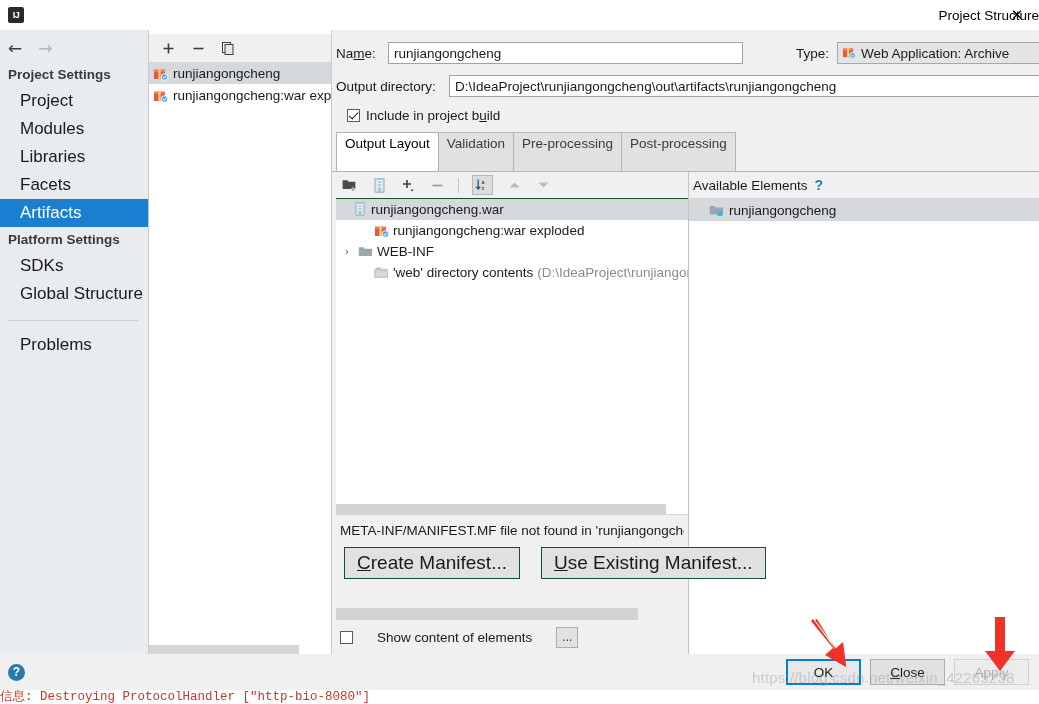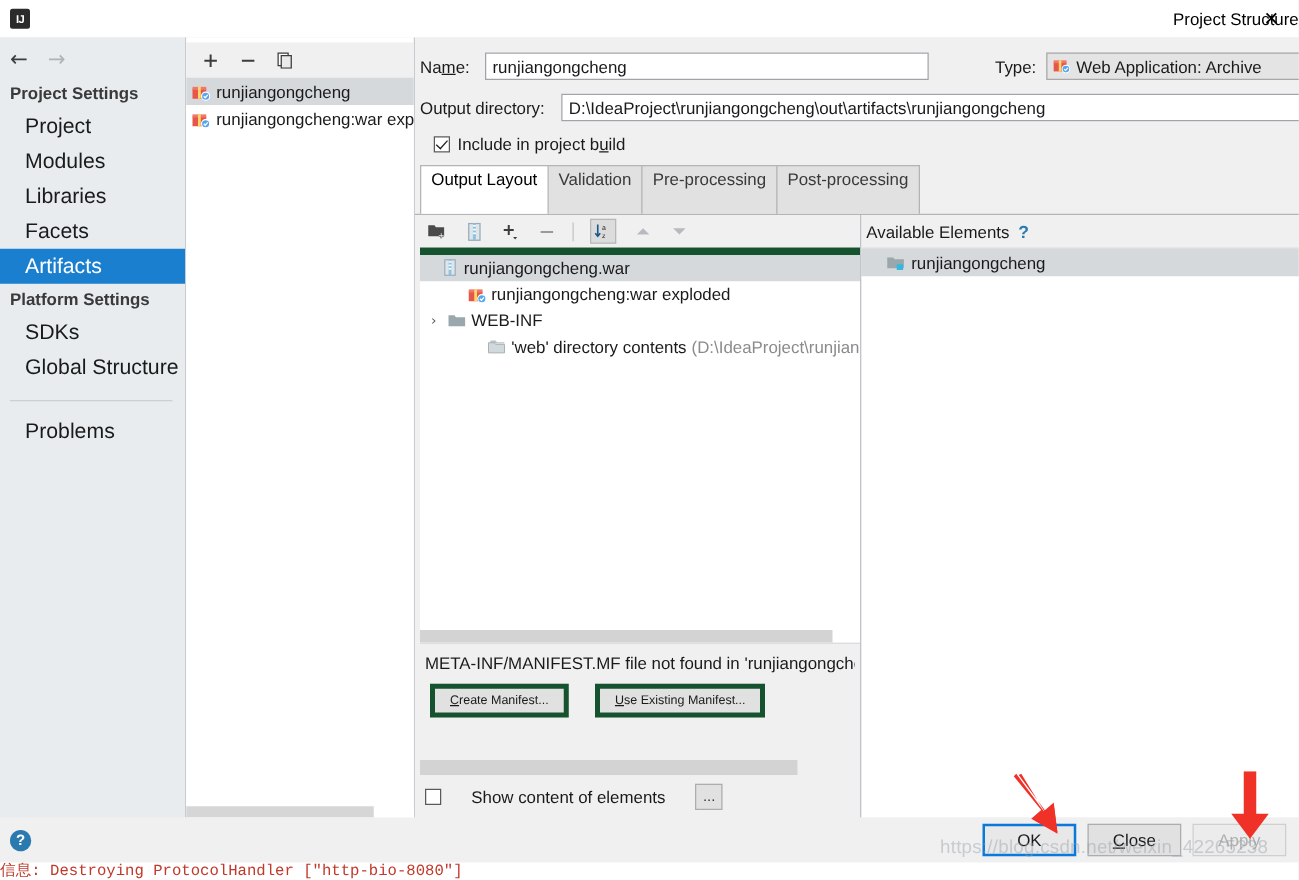--- a/index.html
+++ b/index.html
@@ -143,41 +143,41 @@
   .layout-pane {
     width: 352px; flex: none; display: flex; flex-direction: column;
     border-right: 1px solid #c0c4c8;
     position: relative; background: #f0f0f0;
   }
   .layout-toolbar {
     height: 26px; display: flex; align-items: center; gap: 13px;
     padding-left: 6px; background: #f0f0f0;
   }
   .tree { background: #fff; flex: 1; position: relative; overflow: hidden;
-          border-top: 6px solid #14532d; }
+          border-top: 1px solid #14532d; }
   .tree-row {
     display: flex; align-items: center; height: 21px;
     font-size: 13.5px; white-space: nowrap; gap: 4px;
   }
   .tree-row.selected { background: #d6d9dc; }
   .tree-row .expander { width: 14px; text-align: center; color: #555;
                         font-size: 11px; font-family:"DejaVu Sans",sans-serif; flex:none;}
   .tree-dim { color: #8b8b8b; }
 
   .hscroll { height: 10px; background: #fff; position: relative; }
   .hscroll-thumb { position: absolute; left: 0; top: 0; height: 10px; background: #d3d3d3; }
 
   .manifest {
     background: #f0f0f0; padding: 8px 4px 0 4px; height: 94px; box-sizing: border-box;
     border-top: 1px solid #d6d6d6;
   }
   .manifest-msg { font-size: 13.5px; color: #1a1a1a; white-space: nowrap; overflow: hidden; }
   .mbtn-row { display: flex; gap: 21px; margin-top: 9px; margin-left: 4px; }
   .btn {
-    border: 4px solid #14532d; background: #e1e1e1; font-size: 10px;
+    border: 1px solid #14532d; background: #e1e1e1; font-size: 19px;
     padding: 4px 12px; color: #1a1a1a; white-space: nowrap;
   }
   .btn u { text-decoration: underline; }
 
   .avail-pane { flex: 1; display: flex; flex-direction: column; background: #f0f0f0; }
   .avail-header {
     height: 26px; display: flex; align-items: center; gap: 7px; padding-left: 4px;
     font-size: 13.5px;
   }
   .help-q { color: #2a7ab0; font-weight: bold; font-size: 14px; }
@@ -448,21 +448,21 @@
           <div class="tree-row" style="padding-left:4px">
             <span class="expander">›</span>
             <span class="ico ico-folder">
               <svg width="15" height="13" viewBox="0 0 15 13">
                 <path d="M0.8 2.2h4.8l1.1 1.5h7.4v7.2H0.8z" fill="#9aa7ad"></path>
               </svg>
             </span>
             <span>WEB-INF</span>
           </div>
 
-          <div class="tree-row" style="padding-left:36px">
+          <div class="tree-row" style="padding-left:20px">
             <span class="expander"></span>
             <span class="ico ico-folder">
               <svg width="15" height="13" viewBox="0 0 15 13">
                 <path d="M2.3 1.4h4.2l1 1.3h6v1.1H2.3z" fill="#b9c2c7"></path>
                 <path d="M0.8 3.2h4.6l1 1.3h7.2v6.8H0.8z" fill="#d2d9dd" stroke="#a9b2b7" stroke-width="0.8"></path>
               </svg>
             </span>
             <span>'web' directory contents</span>
             <span class="tree-dim">(D:\IdeaProject\runjiangongch</span>
           </div>

